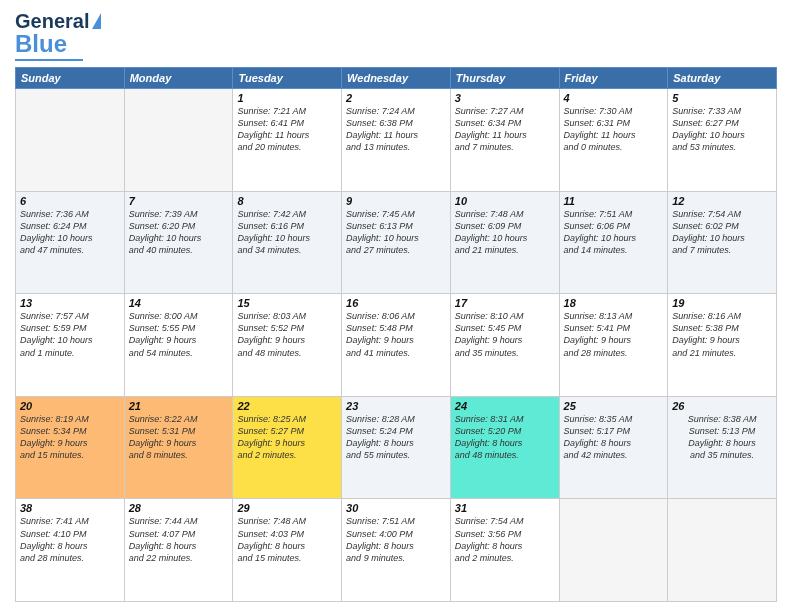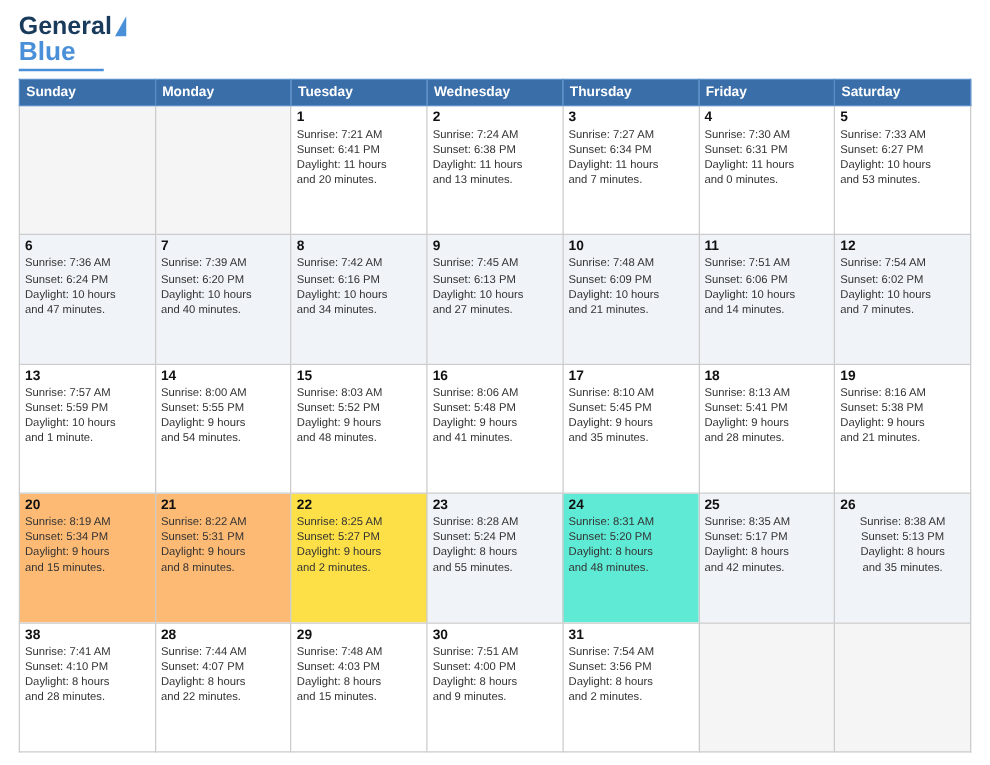--- a/index.html
+++ b/index.html
@@ -40,20 +40,21 @@
     .location {
       font-size: 14px;
       color: #333;
       margin-top: 2px;
     }
     .calendar {
       flex: 1;
       border-collapse: collapse;
       width: 100%;
       font-size: 9.5px;
+      font-style: italic;
     }
     .calendar th {
       background: #3a6ea8;
       color: #fff;
       text-align: left;
       padding: 4px 5px;
       font-size: 11px;
       font-weight: bold;
       border: 1px solid #5a8ec8;
     }
@@ -88,21 +89,21 @@
 <body>
 
 <div class="page">
   <div class="header">
     <div class="logo">
       <div style="display:flex;align-items:center;">
         <span style="font-size:20px;font-weight:bold;color:#1a3a5c;">General</span>
         <span style="display:inline-block;width:0;height:0;border-left:9px solid transparent;border-bottom:16px solid #4a90d9;margin-left:3px;margin-bottom:2px;"></span>
       </div>
       <div style="display:flex;align-items:center;margin-top:-3px;">
-        <span style="font-size:21px;font-weight:bold;color:#4a90d9;">Blue</span>
+        <span style="font-size:24px;font-weight:bold;color:#4a90d9;">Blue</span>
       </div>
       <div style="width:68px;height:2px;background:#4a90d9;margin-top:1px;"></div>
     </div>
     <div class="title-block">
       <div class="month-title"></div>
       <div class="location"></div>
     </div>
   </div>
 
   <table class="calendar">

